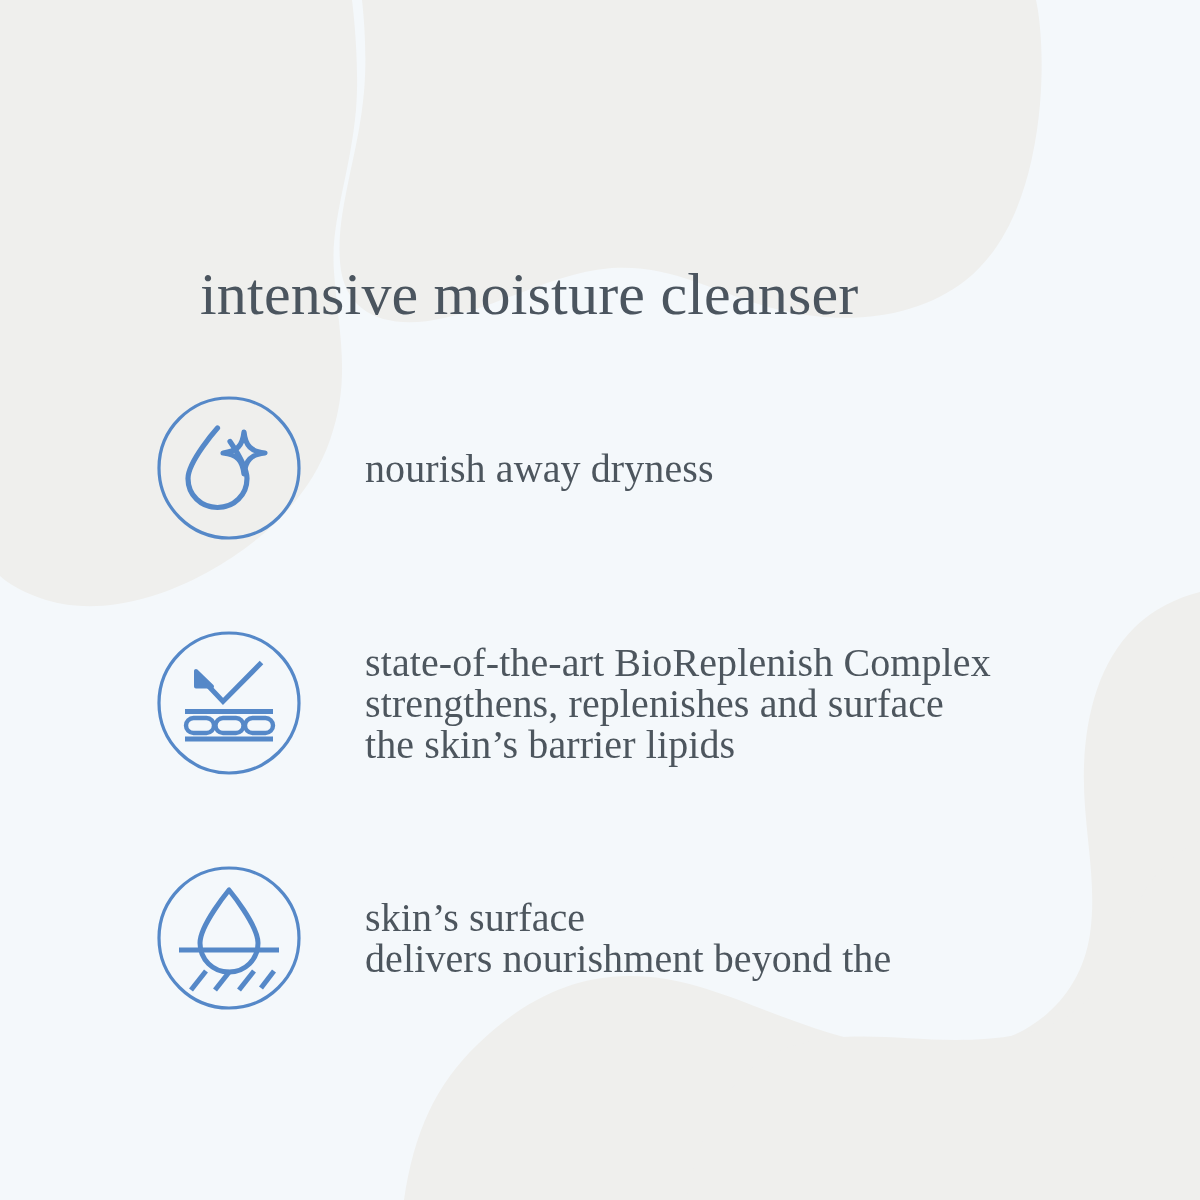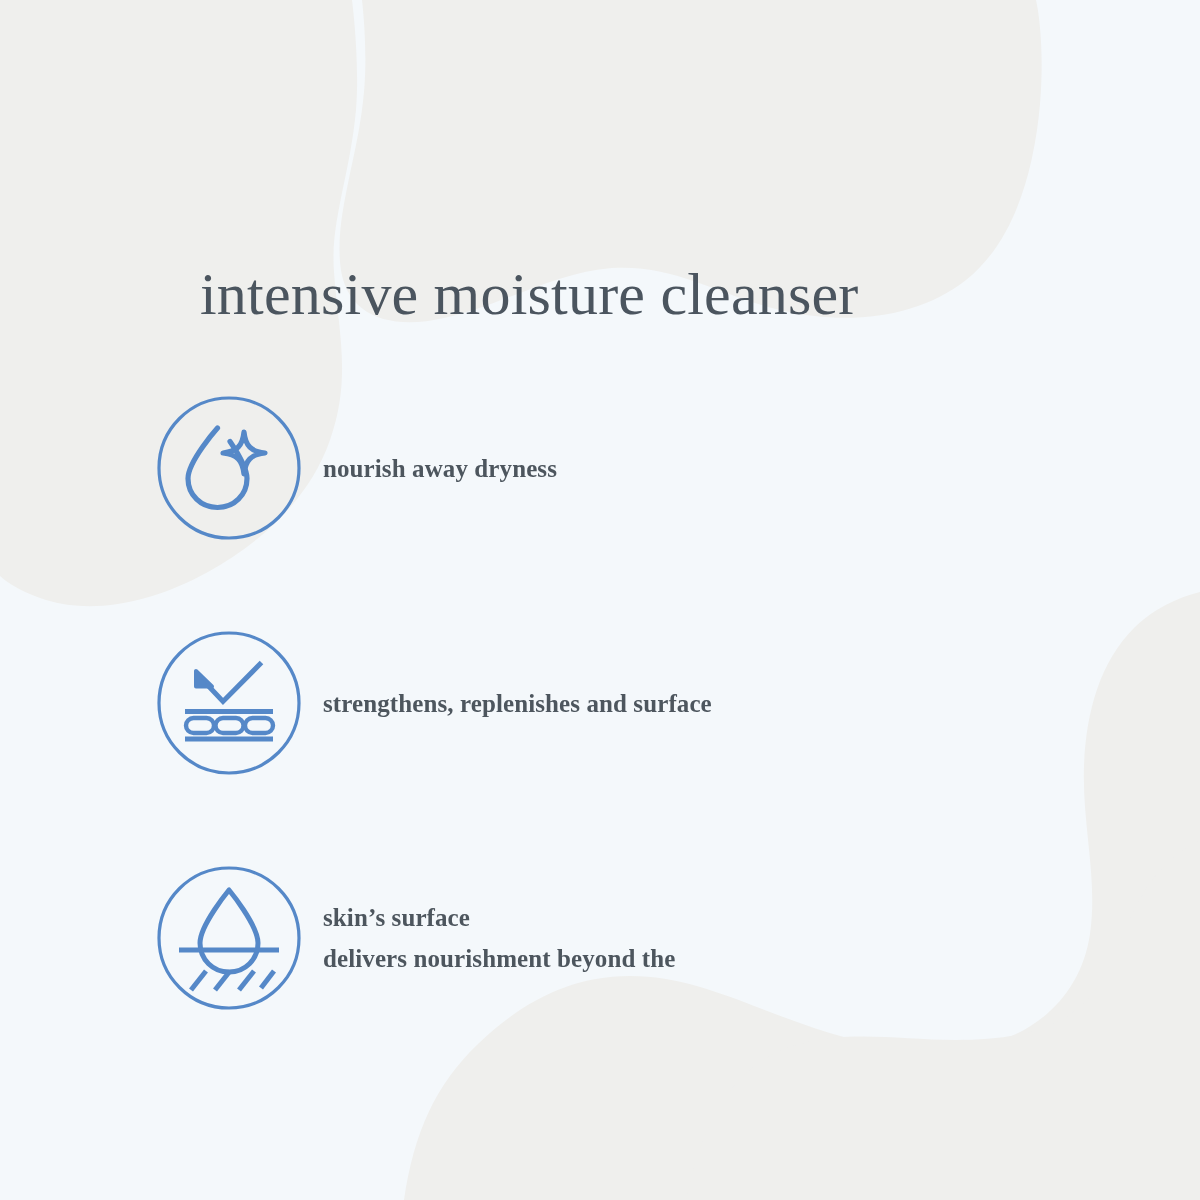--- a/index.html
+++ b/index.html
@@ -78,25 +78,25 @@
   }
 
   .feature-icon svg {
     display: block;
     width: 148px;
     height: 148px;
   }
 
   .feature-text {
     flex: 1 1 auto;
-    margin-left: 20px;
+    margin-left: 62px;
     color: #4d565e;
-    font-size: 25px;
+    font-size: 40px;
     line-height: 41px;
-    font-weight: 700;
+    font-weight: 400;
     letter-spacing: 0.1px;
   }
 
   .feature-text .line {
     display: block;
     white-space: nowrap;
   }
 </style>
 </head>
 <body>
@@ -156,21 +156,23 @@
             <path d="M 44.5 47.5 L 68 72.5 L 106.5 33.5" fill="none" stroke="#5588c8" stroke-width="5" stroke-linecap="butt" stroke-linejoin="miter"></path>
             <path d="M 41 42 L 41 57.5 L 57 57.5 Z" fill="#5588c8" stroke="#5588c8" stroke-width="4" stroke-linejoin="round"></path>
             <line x1="30" y1="82.5" x2="118" y2="82.5" stroke="#5588c8" stroke-width="5" stroke-linecap="butt"></line>
             <line x1="30" y1="110" x2="118" y2="110" stroke="#5588c8" stroke-width="5" stroke-linecap="butt"></line>
             <rect x="31" y="89" width="28" height="15" rx="7.5" ry="7.5" fill="none" stroke="#5588c8" stroke-width="4.4"></rect>
             <rect x="60.5" y="89" width="28" height="15" rx="7.5" ry="7.5" fill="none" stroke="#5588c8" stroke-width="4.4"></rect>
             <rect x="90" y="89" width="28" height="15" rx="7.5" ry="7.5" fill="none" stroke="#5588c8" stroke-width="4.4"></rect>
           </svg>
         </div>
         <div class="feature-text">
+          <span class="line">state-of-the-art BioReplenish Complex</span>
           <span class="line">strengthens, replenishes and surface</span>
+          <span class="line">the skin’s barrier lipids</span>
         </div>
       </div>
 
       <div class="feature-row row-2">
         <div class="feature-icon">
           <svg viewBox="0 0 148 148" aria-hidden="true">
             <circle cx="74" cy="74" r="70" fill="none" stroke="#5588c8" stroke-width="3.2"></circle>
             <path d="M 74 26
                      C 74 26 45 61 45 79
                      C 45 95.5 58 108 74 108

